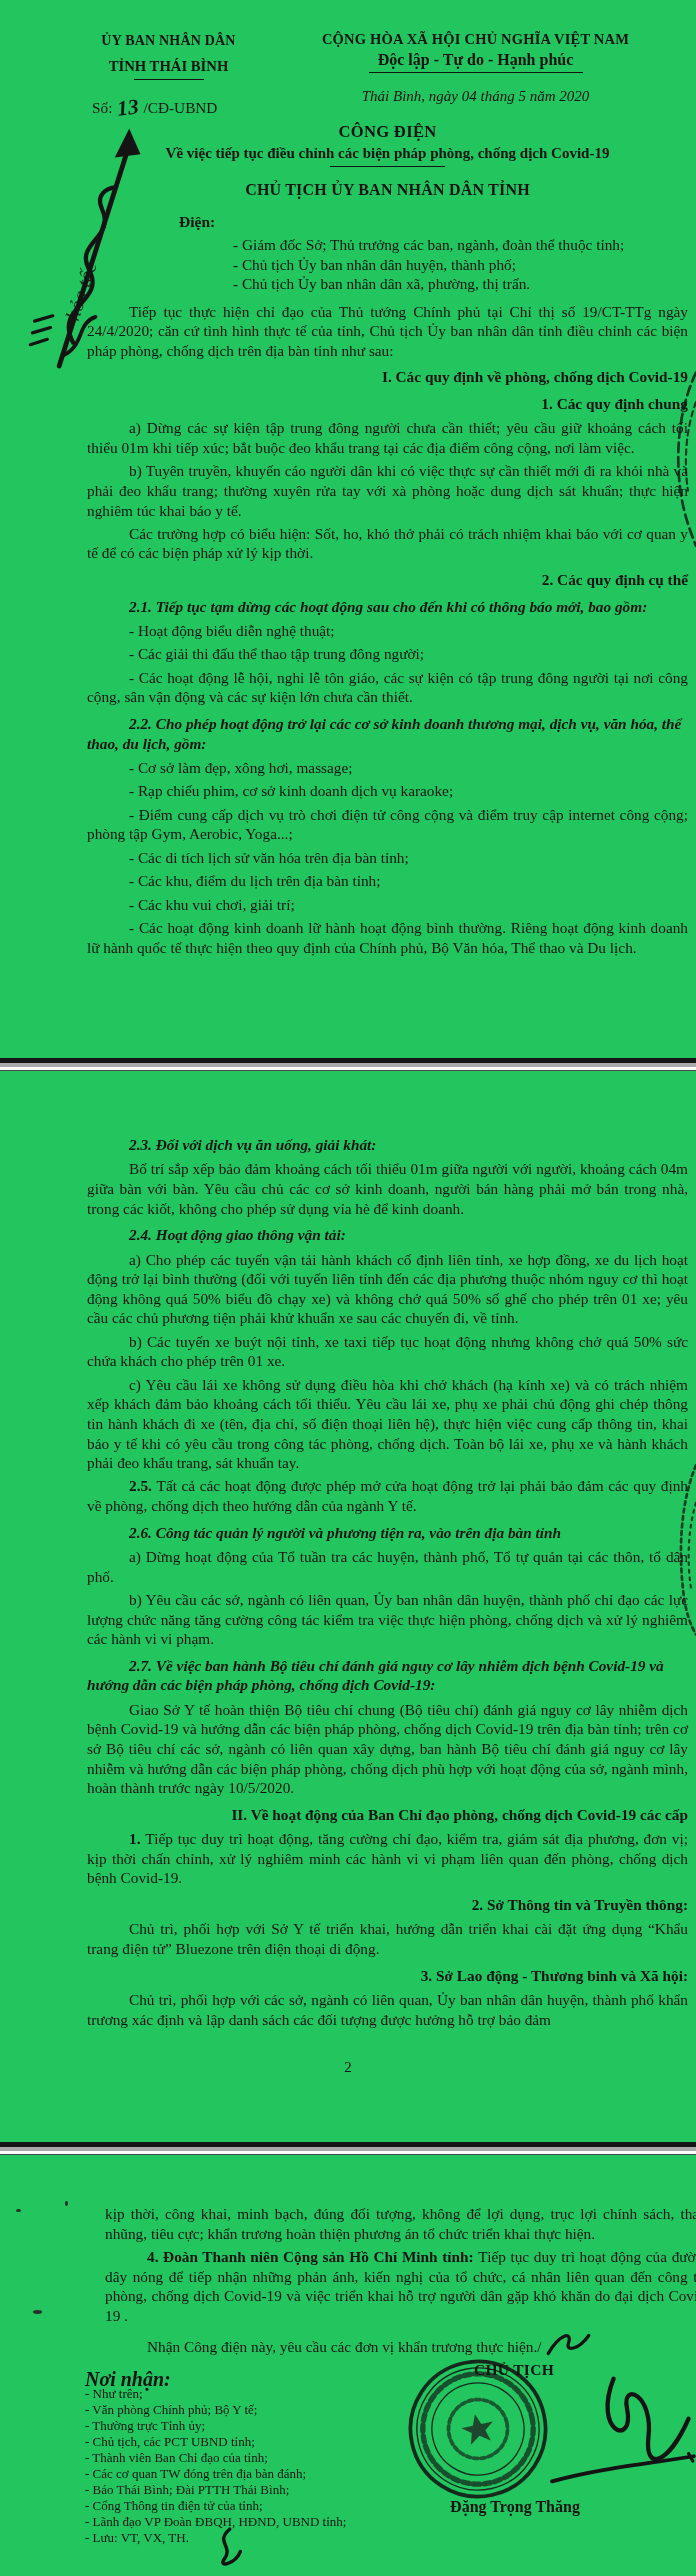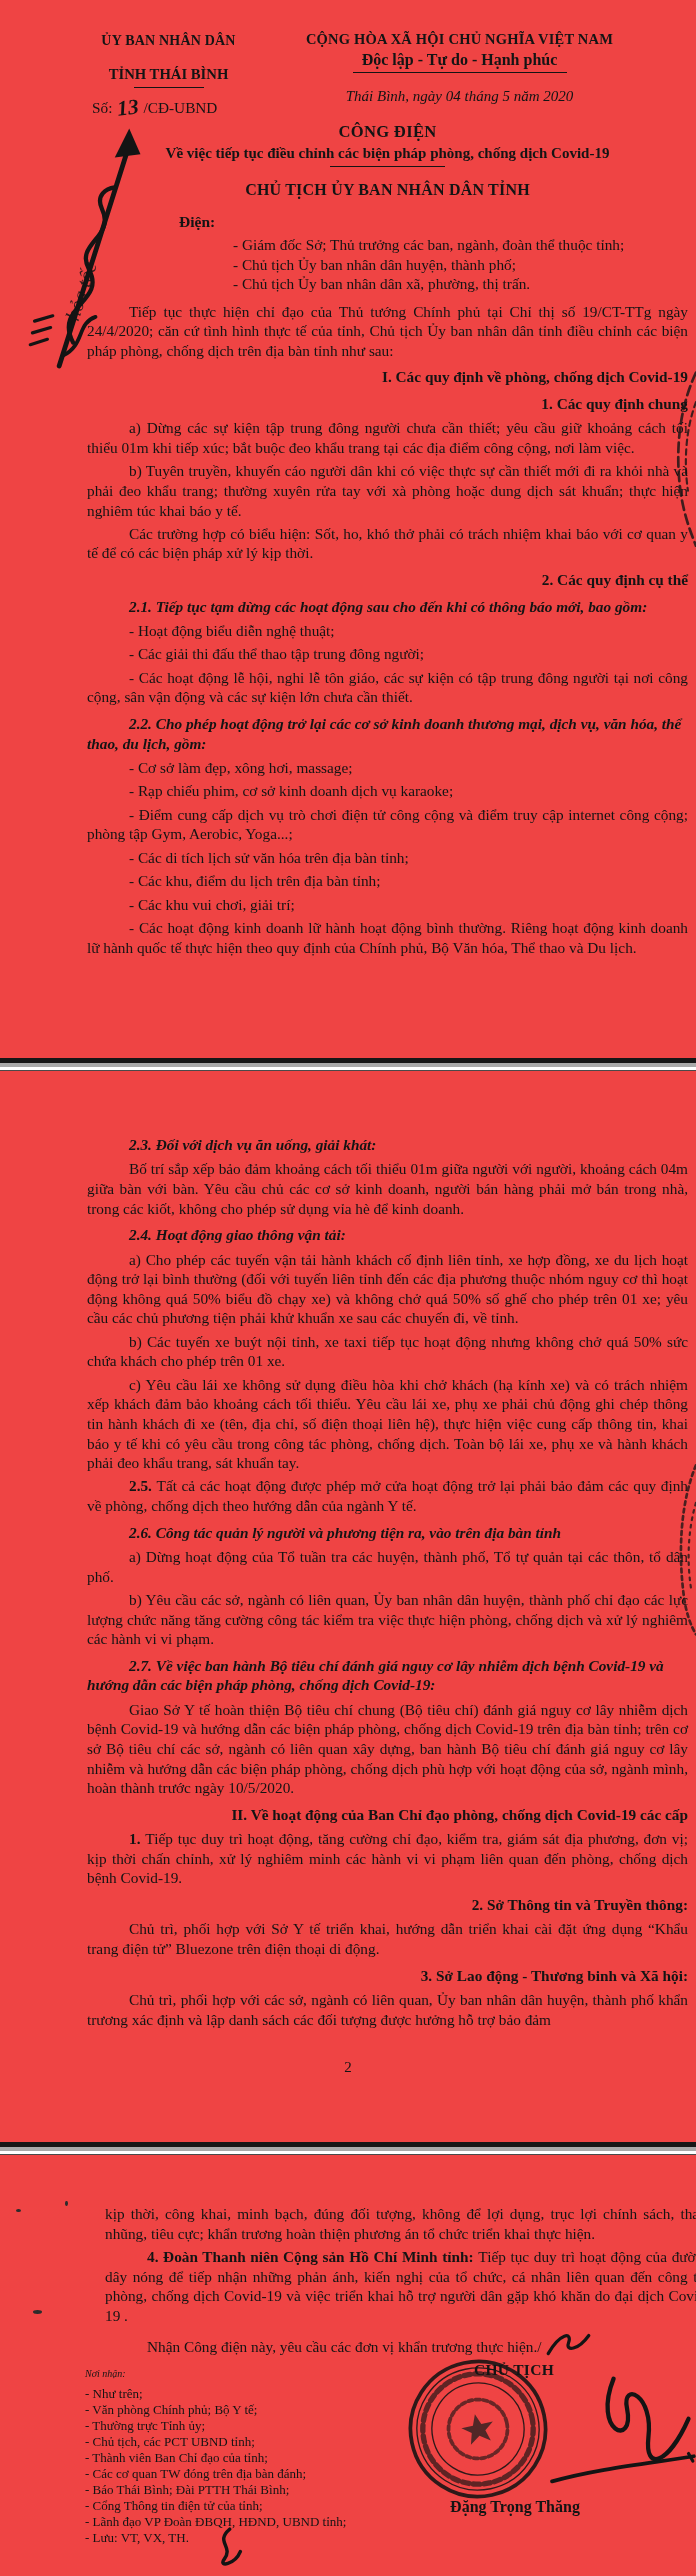--- a/index.html
+++ b/index.html
@@ -1,32 +1,32 @@
 <!DOCTYPE html>
 <html style="font-size:8.6px"><head>
 <meta charset="utf-8">
 <style>
   html,body{margin:0;padding:0;background:#e8e8e8;}
   .canvas{
     position:relative;width:696px;height:2576px;margin:0 auto;
-    background:#ef4444;color:#141414;overflow:hidden;
+    background:#22c55e;color:#141414;overflow:hidden;
     font-family:"Liberation Serif","DejaVu Serif",serif;
     -webkit-font-smoothing:antialiased;
   }
   .abs{position:absolute;}
 
   
   .hdr-left{left:80px;top:33px;width:177px;text-align:center;}
   .hdr-left .l1{font-size:14px;font-weight:bold;letter-spacing:0.2px;}
-  .hdr-left .l2{font-size:14.7px;font-weight:bold;margin-top:17px;}
+  .hdr-left .l2{font-size:14.7px;font-weight:bold;margin-top:9px;}
   .hdr-left .rule{width:70px;border-top:1.6px solid #141414;margin:4.3px auto 0;}
   .doc-no{left:92px;top:94px;font-size:15.3px;white-space:nowrap;}
   .doc-no .hand{display:inline-block;font-size:21.4px;font-style:italic;font-weight:600;
     transform:rotate(-7deg) translateY(1.6px);margin:0 5.4px 0 4.3px;}
-  .hdr-right{left:272px;top:31px;width:375px;text-align:center;}
+  .hdr-right{left:288px;top:31px;width:375px;text-align:center;}
   .hdr-right .l1{font-size:14.5px;font-weight:bold;letter-spacing:0.2px;}
   .hdr-right .l2{font-size:16px;font-weight:bold;margin-top:2.7px;}
   .hdr-right .rule{width:214px;border-top:1.6px solid #141414;margin:3.8px auto 0;}
   .dateline{font-size:15px;font-style:italic;margin-top:14.5px;}
 
   
   .pagebody{position:absolute;left:87px;width:601px;}
   .pg3{left:83px;width:606px;margin-left:22px;}
   .title{font-size:16.6px;font-weight:bold;text-align:center;letter-spacing:0.3px;}
   .subject{font-size:15px;font-weight:bold;text-align:center;margin-top:2.7px;}
@@ -51,21 +51,21 @@
   .seam .b3{height:2.7px;background:#ffffff;}
   .seam .b4{height:1.1px;background:#4a4a4a;}
 
   .pagenum{left:0;top:2059px;width:696px;text-align:center;font-size:15px;}
 
   
   .sig-title{left:439px;top:2361px;width:150px;text-align:center;
     font-size:15.5px;font-weight:bold;letter-spacing:0.3px;}
   .sig-name{left:413px;top:2498px;width:204px;text-align:center;
     font-size:16px;font-weight:bold;}
-  .nn-label{left:85px;top:2368px;font-size:10px;font-weight:normal;font-style:italic;}
+  .nn-label{left:85px;top:2368px;font-size:20px;font-weight:bold;font-style:italic;}
   .nn-list{left:85px;top:2386px;width:354px;font-size:13px;line-height:16px;}
 
   .ink{stroke:#141414;fill:none;stroke-linecap:round;stroke-linejoin:round;}
   .speck{position:absolute;background:#2c2c2c;border-radius:50%;}
 </style>
 </head>
 <body>
 
 <div class="canvas">
 

